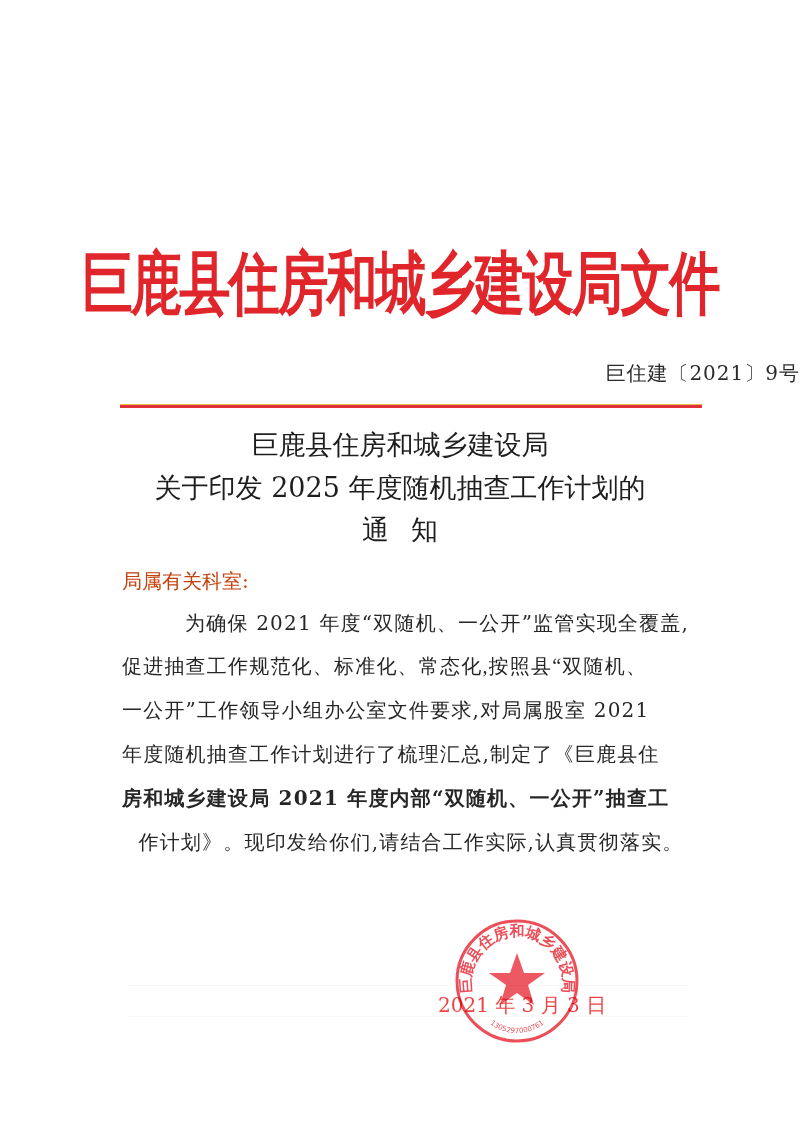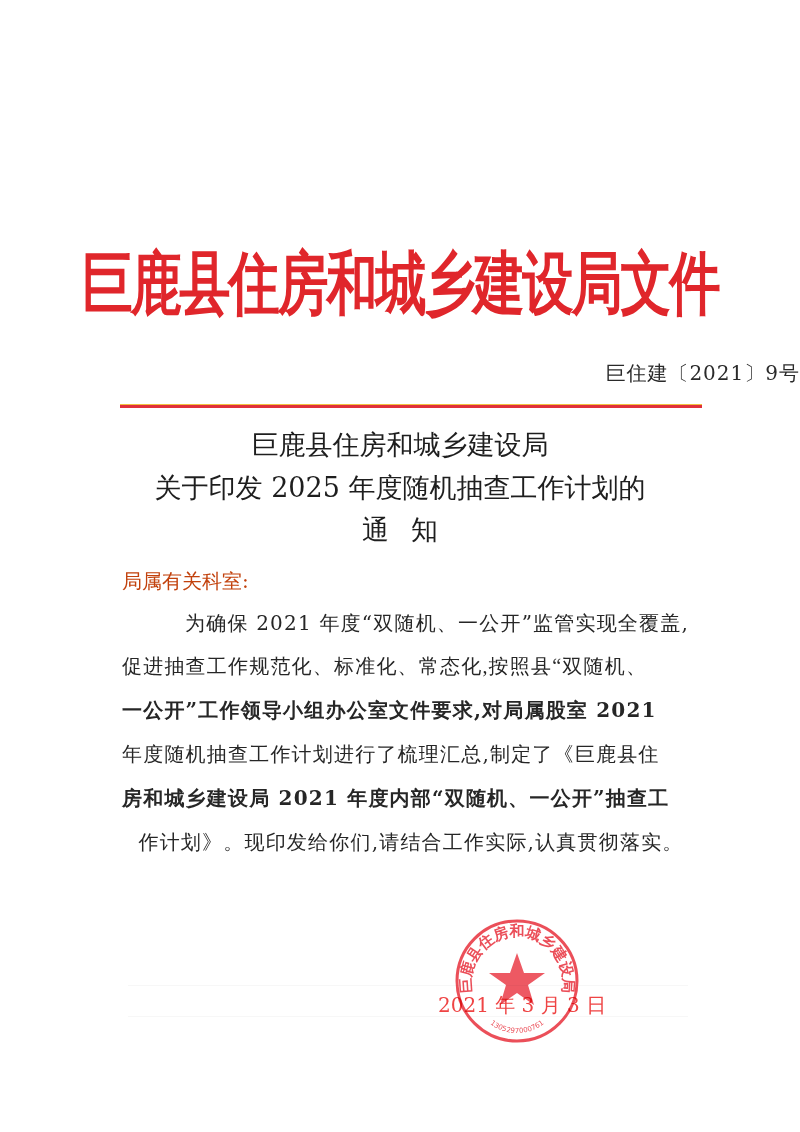--- a/index.html
+++ b/index.html
@@ -58,21 +58,21 @@
 <div class="red-rule"></div>
 
 <div class="title l1">巨鹿县住房和城乡建设局</div>
 <div class="title l2">关于印发 2025 年度随机抽查工作计划的</div>
 <div class="title l3">通知</div>
 
 <div class="salutation">局属有关科室:</div>
 
 <div class="body-line indent" style="top:610px;">为确保 2021 年度“双随机、一公开”监管实现全覆盖,</div>
 <div class="body-line" style="top:653px;font-family:Liberation Serif, serif;">促进抽查工作规范化、标准化、常态化,按照县“双随机、</div>
-<div class="body-line" style="top:697px;font-weight:bold;">一公开”工作领导小组办公室文件要求,对局属股室 2021</div>
+<div class="body-line" style="top:697px;">一公开”工作领导小组办公室文件要求,对局属股室 2021</div>
 <div class="body-line" style="top:741px;">年度随机抽查工作计划进行了梳理汇总,制定了《巨鹿县住</div>
 <div class="body-line" style="top:785px;font-weight:bold;">房和城乡建设局 2021 年度内部“双随机、一公开”抽查工</div>
 <div class="body-line" style="top:829px;text-align:center;">作计划》。现印发给你们,请结合工作实际,认真贯彻落实。</div>
 
 <div class="bleed"></div>
 
 <div class="date">2021 年 3 月 3 日</div>
 
 <svg class="seal" viewBox="0 0 128 128">
   <defs>

